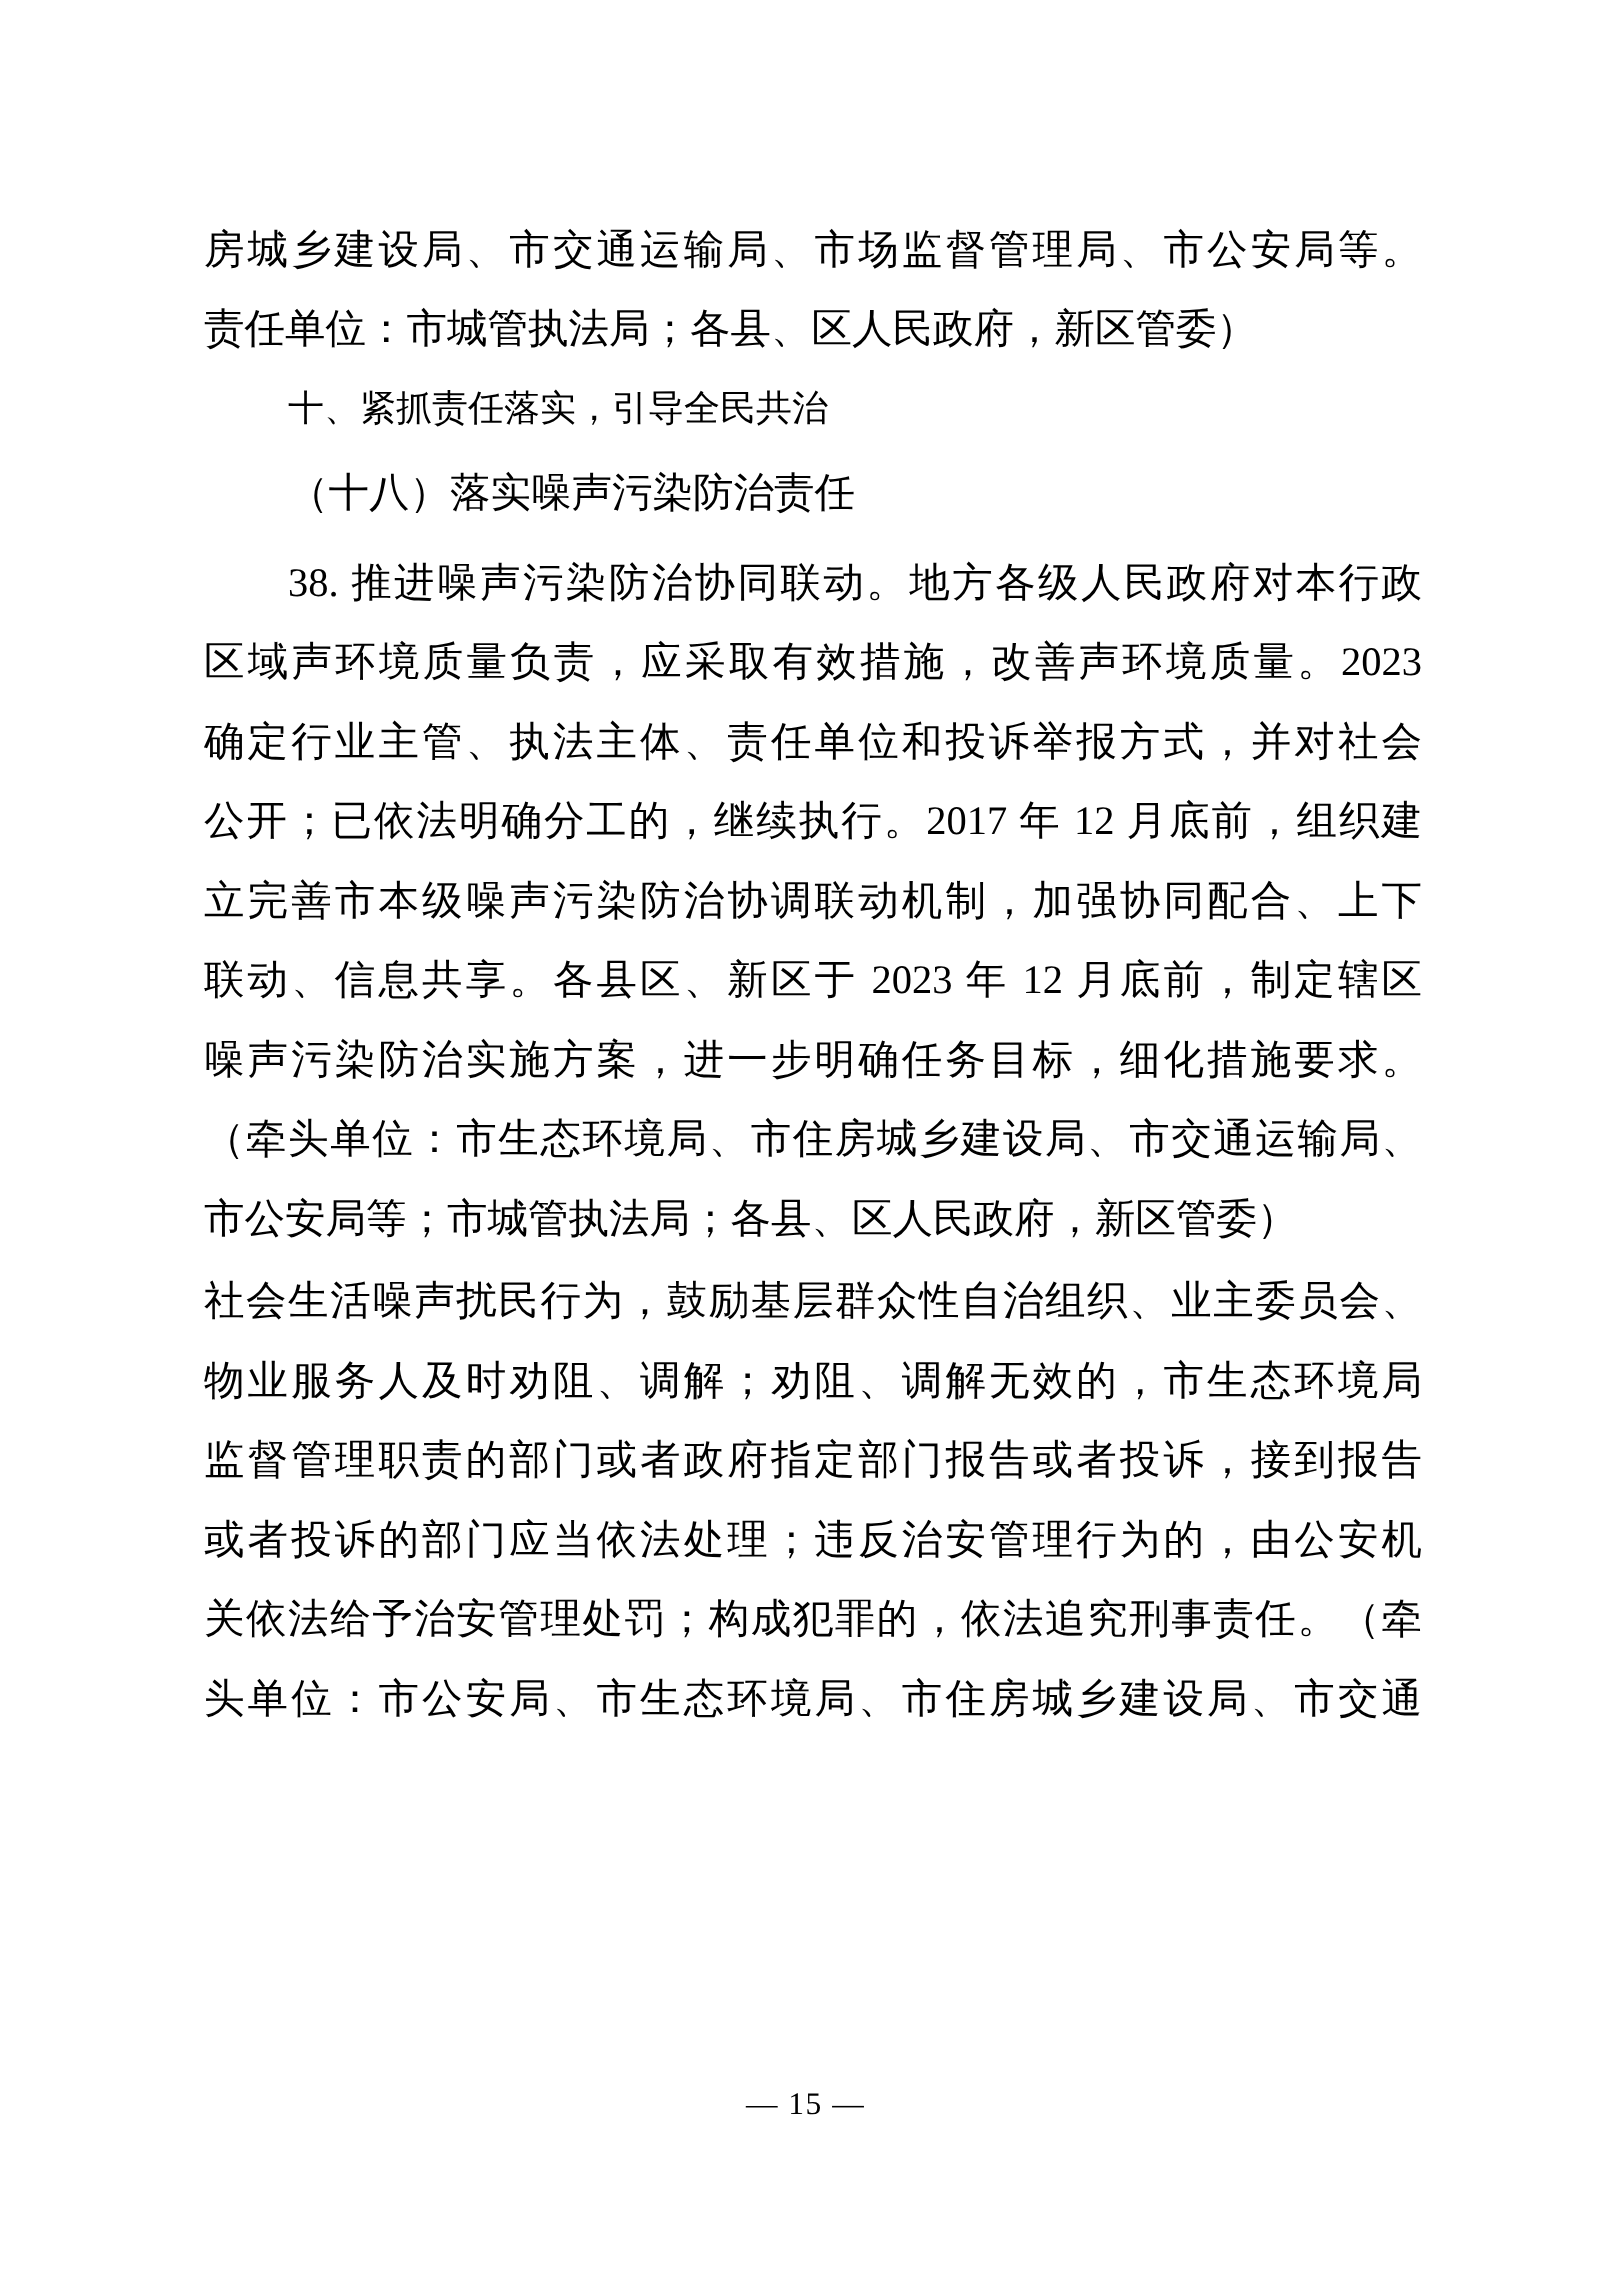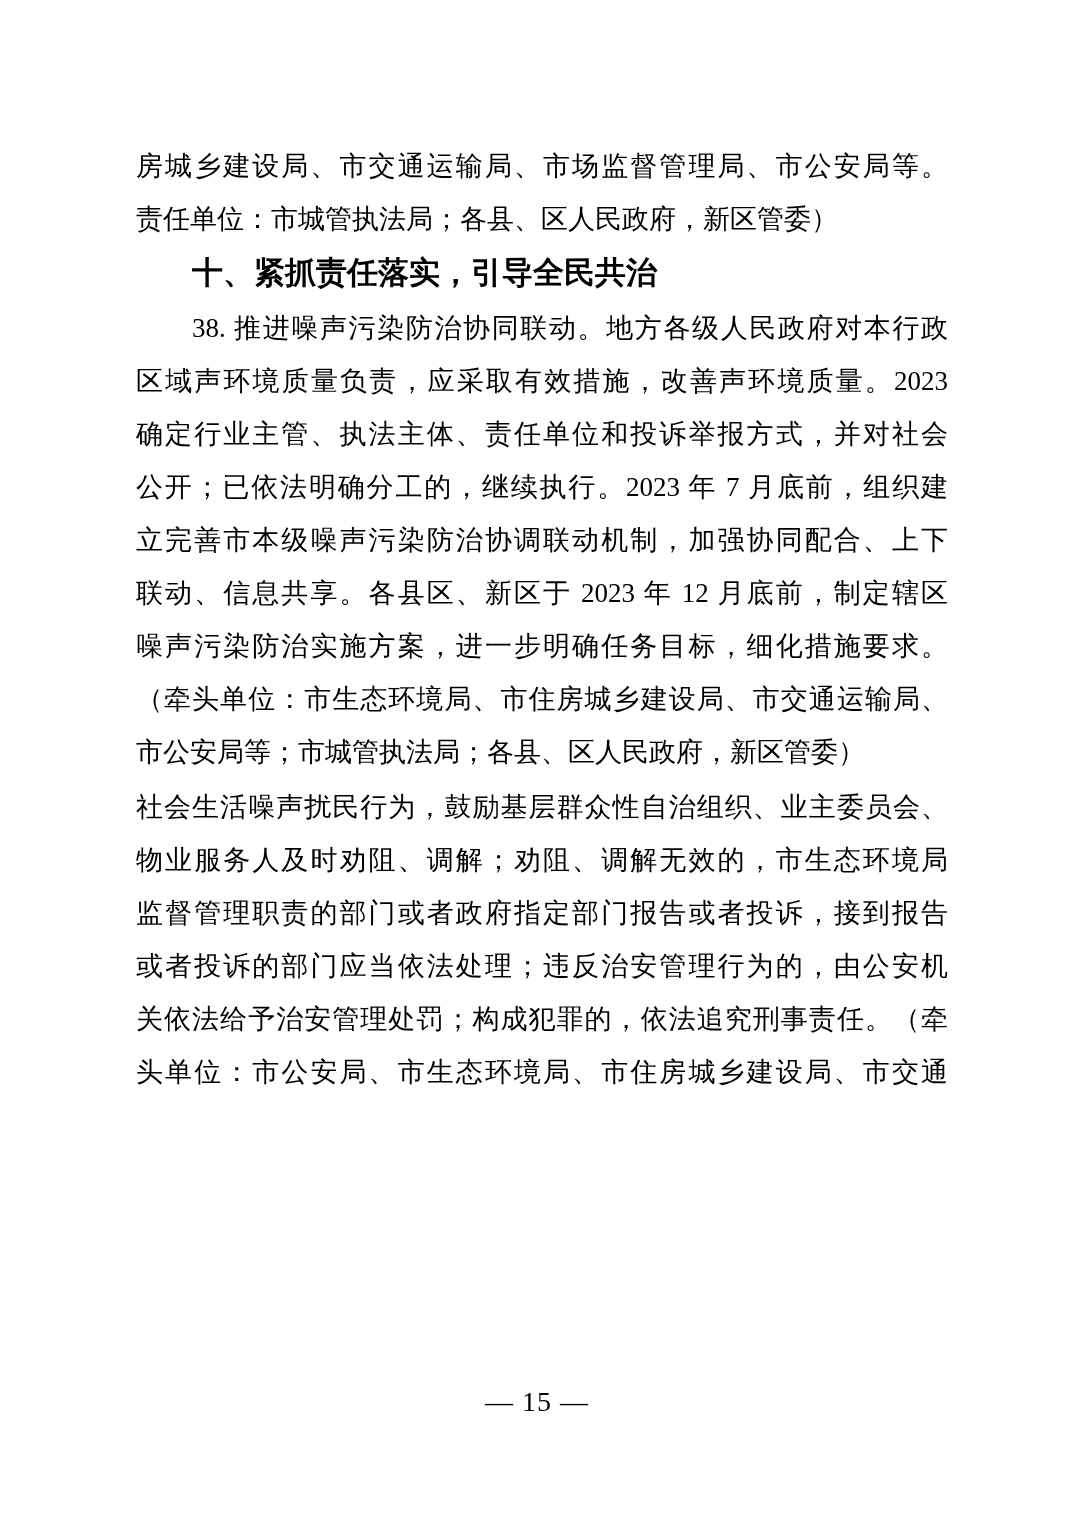--- a/index.html
+++ b/index.html
@@ -27,54 +27,57 @@
     text-align: justify;
     text-align-last: left;
     color: #000;
   }
   .line.fill { text-align-last: justify; }
   .line.indent { text-indent: 56px; }
   .block { margin: 0; }
   .block.heading { margin: 0 0 3px 0; }
   .block.heading .line {
     font-family: "Liberation Sans", "DejaVu Sans", sans-serif;
-    font-weight: 700;
-    font-size: 31px;
+    font-weight: 400;
+    font-size: 24px;
   }
   .block.subheading { margin: 0 0 7px 0; }
   .block.paragraph + .block.paragraph { margin-top: 2px; }
   .footer {
     position: absolute;
     left: 0;
     top: 1388px;
     width: 100%;
     text-align: center;
-    font-size: 28px;
+    font-size: 21px;
     line-height: 28px;
     color: #000;
     letter-spacing: 1px;
   }
 </style>
 </head>
 <body>
 
 <div class="page">
   <div class="doc">
       <div class="block paragraph">
         <div class="line fill">房城乡建设局、市交通运输局、市场监督管理局、市公安局等。</div>
         <div class="line">责任单位：市城管执法局；各县、区人民政府，新区管委）</div>
       </div>
       <div class="block heading">
         <div class="line indent">十、紧抓责任落实，引导全民共治</div>
       </div>
+      <div class="block subheading">
+        <div class="line indent">（十八）落实噪声污染防治责任</div>
+      </div>
       <div class="block paragraph">
         <div class="line fill indent">38. 推进噪声污染防治协同联动。地方各级人民政府对本行政</div>
         <div class="line fill">区域声环境质量负责，应采取有效措施，改善声环境质量。2023</div>
         <div class="line fill">确定行业主管、执法主体、责任单位和投诉举报方式，并对社会</div>
-        <div class="line fill">公开；已依法明确分工的，继续执行。2023 年 7 月底前，组织建</div>
+        <div class="line fill">公开；已依法明确分工的，继续执行。2017 年 12 月底前，组织建</div>
         <div class="line fill">立完善市本级噪声污染防治协调联动机制，加强协同配合、上下</div>
         <div class="line fill">联动、信息共享。各县区、新区于 2023 年 12 月底前，制定辖区</div>
         <div class="line fill">噪声污染防治实施方案，进一步明确任务目标，细化措施要求。</div>
         <div class="line fill">（牵头单位：市生态环境局、市住房城乡建设局、市交通运输局、</div>
         <div class="line">市公安局等；市城管执法局；各县、区人民政府，新区管委）</div>
       </div>
       <div class="block paragraph">
         <div class="line fill">社会生活噪声扰民行为，鼓励基层群众性自治组织、业主委员会、</div>
         <div class="line fill">物业服务人及时劝阻、调解；劝阻、调解无效的，市生态环境局</div>
         <div class="line fill">监督管理职责的部门或者政府指定部门报告或者投诉，接到报告</div>

